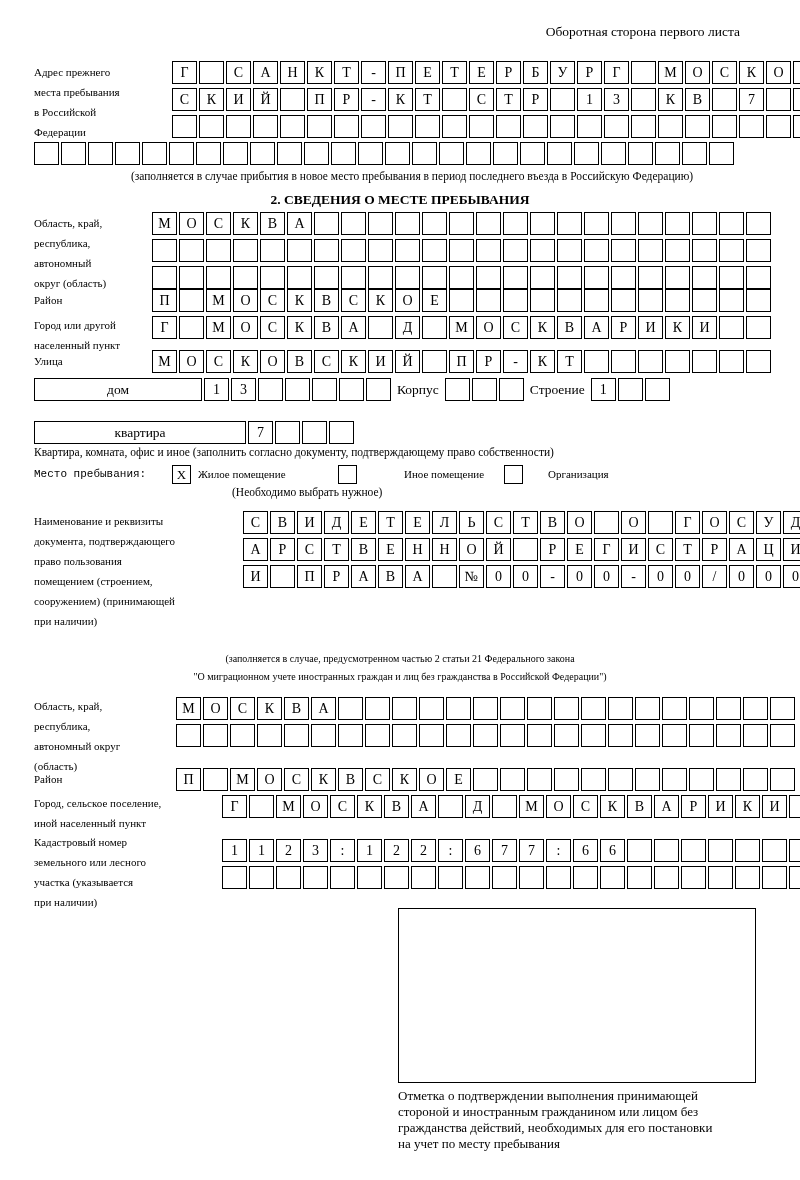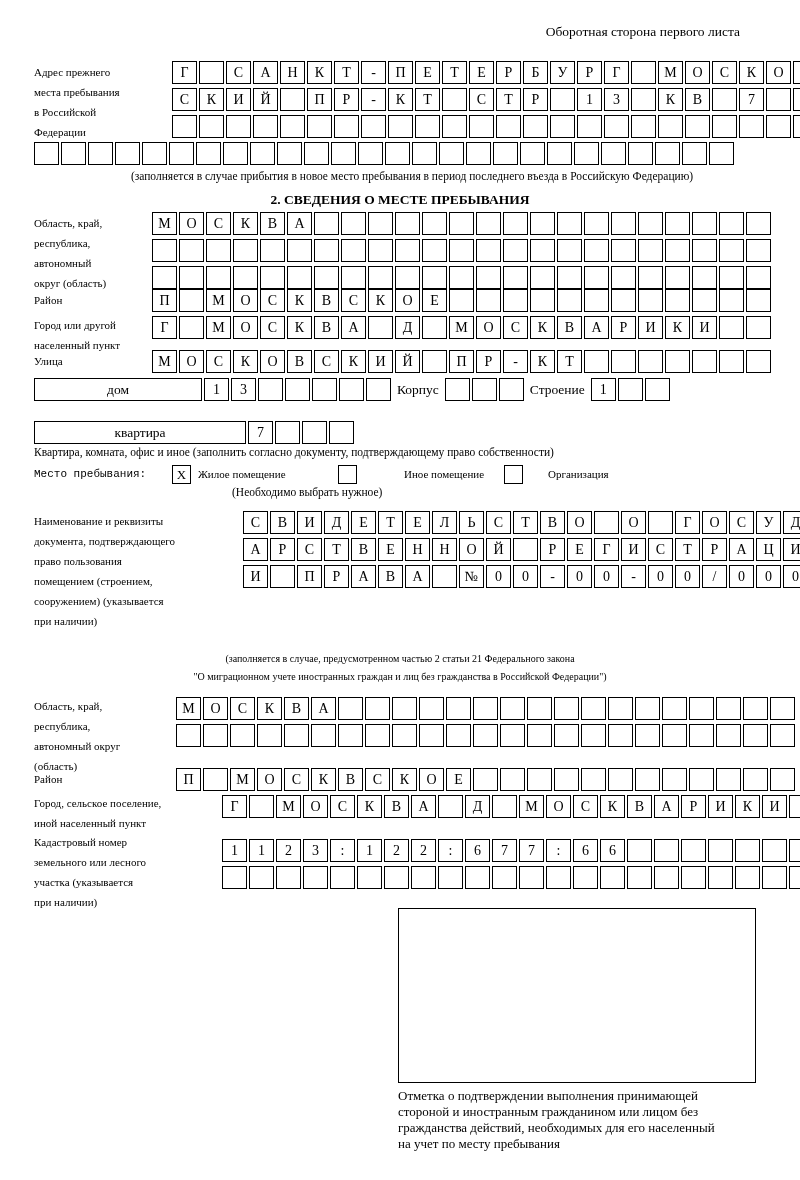--- a/index.html
+++ b/index.html
@@ -441,21 +441,21 @@
     <span class="chk"></span>
   </div>
   <div class="abs label" style="left:548px; top:464px;">Организация</div>
   <div class="abs note" style="left:232px; top:486px;">(Необходимо выбрать нужное)</div>
 
   <div class="abs label" style="left:34px; top:511px; width:215px;">
     <div>Наименование и реквизиты</div>
     <div>документа, подтверждающего</div>
     <div>право пользования</div>
     <div>помещением (строением,</div>
-    <div>сооружением) (указывается</div>
+    <div>сооружением) (принимающей</div>
     <div>при наличии)</div>
   </div>
   <div class="boxrow" id="s2-doc-0" style="left:243px; top:511px;">
       <div class="cell">С</div>
       <div class="cell">В</div>
       <div class="cell">И</div>
       <div class="cell">Д</div>
       <div class="cell">Е</div>
       <div class="cell">Т</div>
       <div class="cell">Е</div>
@@ -689,17 +689,17 @@
       <div class="cell"></div>
       <div class="cell"></div>
       <div class="cell"></div>
       <div class="cell"></div>
     </div>
 
   <div class="bigbox" style="left:398px; top:908px; width:358px; height:175px;"></div>
   <div class="footnote" style="left:398px; top:1088px; width:358px;">
     <div>Отметка о подтверждении выполнения принимающей</div>
     <div>стороной и иностранным гражданином или лицом без</div>
-    <div>гражданства действий, необходимых для его населенный</div>
+    <div>гражданства действий, необходимых для его постановки</div>
     <div>на учет по месту пребывания</div>
   </div>
 
 </div>
 
 </body></html>

